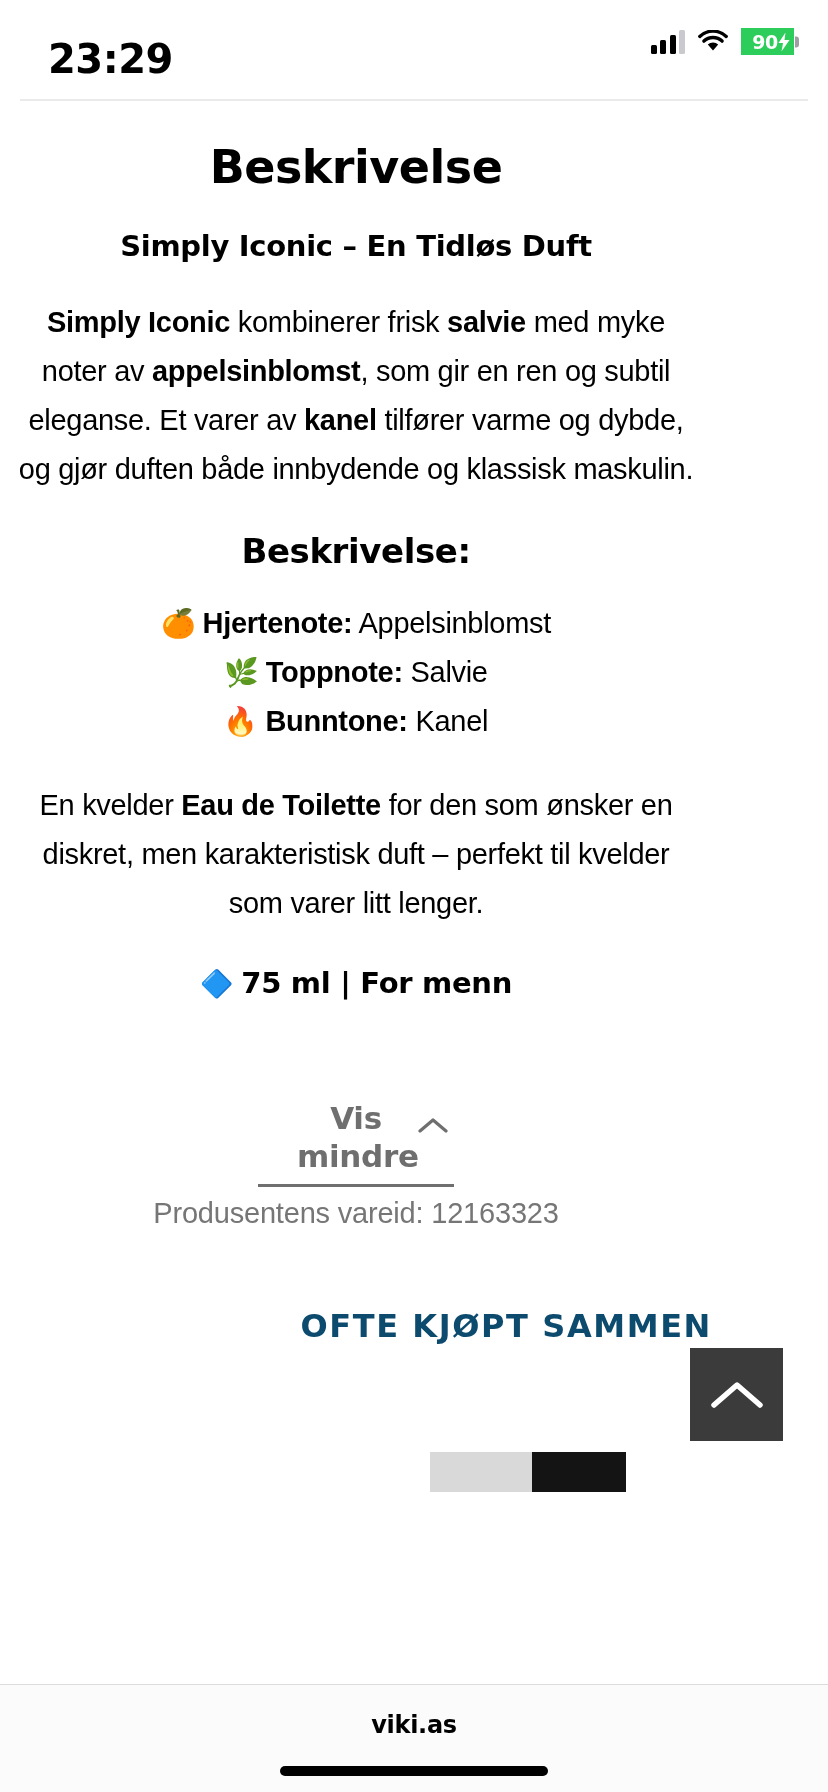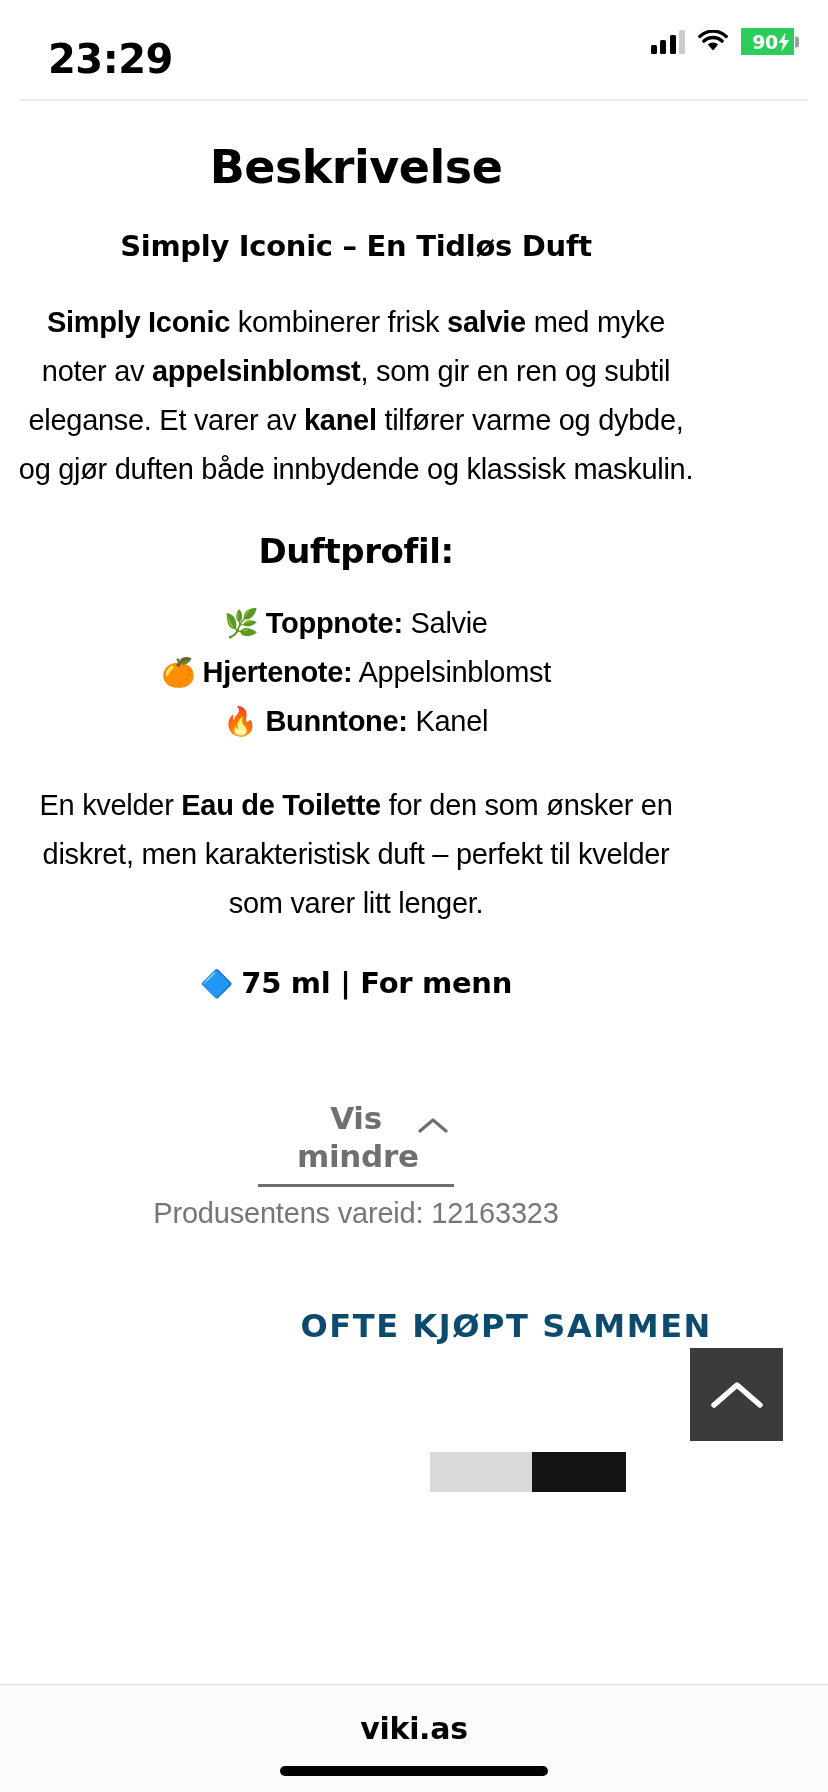--- a/index.html
+++ b/index.html
@@ -159,21 +159,21 @@
   }
   .fab svg { display:block; }
 
   
   .safari-bar {
     position:absolute; left:0; bottom:0; width:828px; height:108px;
     background:#fbfbfb; border-top:1px solid #dcdcdc;
   }
   .safari-url {
     position:absolute; top:26px; left:0; width:828px;
-    text-align:center; font-size:30px; font-weight:bold; color:#000;
+    text-align:center; font-size:24px; font-weight:bold; color:#000;
     letter-spacing:-0.3px;
     font-family:"DejaVu Sans", sans-serif;
   }
   .home-indicator {
     position:absolute; bottom:16px; left:50%; transform:translateX(-50%);
     width:268px; height:10px; background:#000; border-radius:5px;
   }
 </style>
 </head>
 <body>
@@ -211,28 +211,28 @@
   <div class="content">
 
     <h1 class="title">Beskrivelse</h1>
 
     <div class="subtitle">Simply Iconic – En Tidløs Duft</div>
 
     <p class="body">
       <b>Simply Iconic</b><span> kombinerer frisk </span><b>salvie</b><span> med myke noter av </span><b>appelsinblomst</b><span>, som gir en ren og subtil eleganse. Et varer av </span><b>kanel</b><span> tilfører varme og dybde, og gjør duften både innbydende og klassisk maskulin.</span>
     </p>
 
-    <h2 class="sub-head">Duftprofil:</h2>
+    <h2 class="sub-head">Beskrivelse:</h2>
 
     <div class="notes">
       <div class="note-line">
+        <span class="emo">🍊</span><b>Hjertenote:</b><span> </span><span>Appelsinblomst</span>
+      </div>
+      <div class="note-line">
         <span class="emo">🌿</span><b>Toppnote:</b><span> </span><span>Salvie</span>
-      </div>
-      <div class="note-line">
-        <span class="emo">🍊</span><b>Hjertenote:</b><span> </span><span>Appelsinblomst</span>
       </div>
       <div class="note-line">
         <span class="emo">🔥</span><b>Bunntone:</b><span> </span><span>Kanel</span>
       </div>
     </div>
 
     <p class="body">
       <span>En kvelder </span><b>Eau de Toilette</b><span> for den som ønsker en diskret, men karakteristisk duft – perfekt til kvelder som varer litt lenger.</span>
     </p>
 

